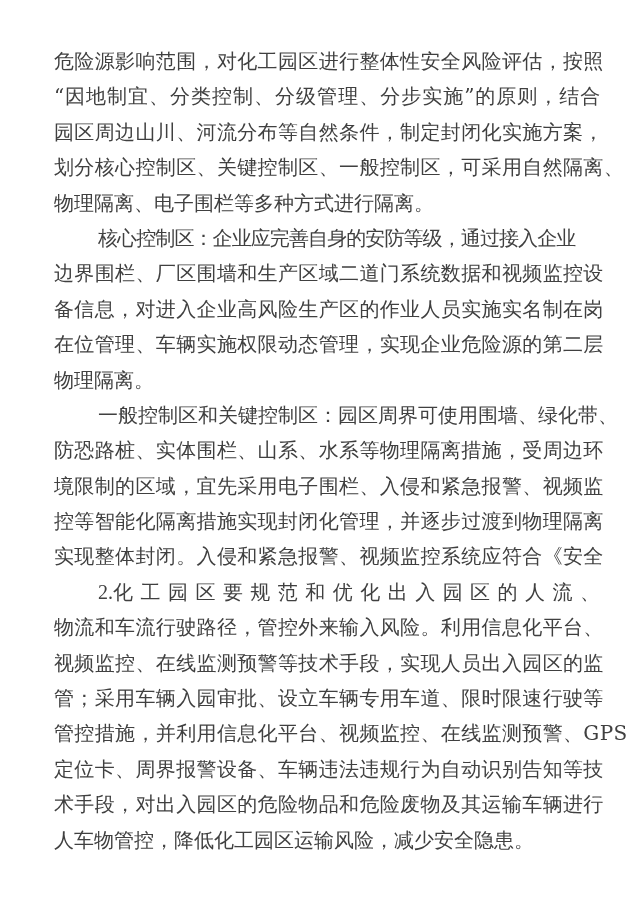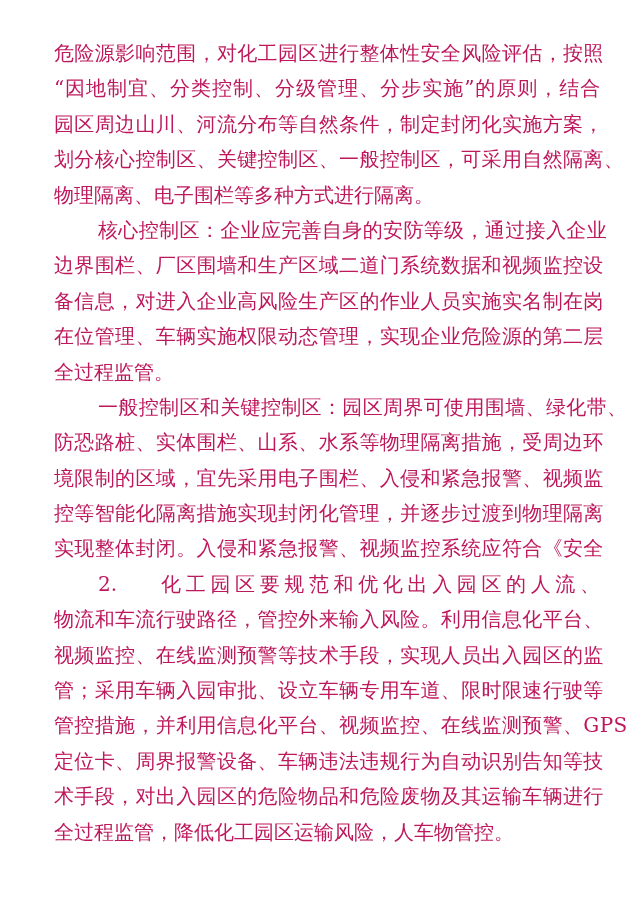--- a/index.html
+++ b/index.html
@@ -1,66 +1,66 @@
 <!DOCTYPE html>
 <html><head>
 <meta charset="utf-8">
 <style>
   html, body { margin: 0; padding: 0; background: #ffffff; }
   body { width: 640px; height: 919px; position: relative; overflow: hidden; }
   .page {
-    position: absolute; left: 54px; top: 36px; width: 546px;
+    position: absolute; left: 54px; top: 44px; width: 546px;
     font-family: "DejaVu Serif", "Liberation Serif", serif;
-    font-size: 20px; color: #be185d;
+    font-size: 20px; color: #404040;
   }
   .line {
     height: 35.4px; line-height: 35.4px; white-space: nowrap;
     text-align: justify; text-align-last: justify;
     letter-spacing: 0px; overflow: visible;
   }
   .line.last { text-align-last: left; font-family: Liberation Serif, serif; }
-  .line.indent { padding-left: 44px; }
+  .line.indent { padding-left: 44px; font-family: Liberation Serif, serif; }
   .bold { font-weight: bold; }
 </style>
 </head>
 <body>
 
 <div class="page">
 
   <div class="paragraph">
     <div class="line" style="letter-spacing: 0px; word-spacing: -0.3em;"><span>危</span> <span>险</span> <span>源</span> <span>影</span> <span>响</span> <span>范</span> <span>围</span> <span>，</span> <span>对</span> <span>化</span> <span>工</span> <span>园</span> <span>区</span> <span>进</span> <span>行</span> <span>整</span> <span>体</span> <span>性</span> <span>安</span> <span>全</span> <span>风</span> <span>险</span> <span>评</span> <span>估</span> <span>，</span> <span>按</span> <span>照</span></div>
     <div class="line" style="letter-spacing: 0px; word-spacing: -0.3em;"><span>“</span> <span>因</span> <span>地</span> <span>制</span> <span>宜</span> <span>、</span> <span>分</span> <span>类</span> <span>控</span> <span>制</span> <span>、</span> <span>分</span> <span>级</span> <span>管</span> <span>理</span> <span>、</span> <span>分</span> <span>步</span> <span>实</span> <span>施</span> <span>”</span> <span>的</span> <span>原</span> <span>则</span> <span>，</span> <span>结</span> <span>合</span></div>
     <div class="line" style="letter-spacing: 0px; word-spacing: -0.3em;"><span>园</span> <span>区</span> <span>周</span> <span>边</span> <span>山</span> <span>川</span> <span>、</span> <span>河</span> <span>流</span> <span>分</span> <span>布</span> <span>等</span> <span>自</span> <span>然</span> <span>条</span> <span>件</span> <span>，</span> <span>制</span> <span>定</span> <span>封</span> <span>闭</span> <span>化</span> <span>实</span> <span>施</span> <span>方</span> <span>案</span> <span>，</span></div>
     <div class="line" style="letter-spacing: 0px; word-spacing: -0.3em;"><span>划</span> <span>分</span> <span>核</span> <span>心</span> <span>控</span> <span>制</span> <span>区</span> <span>、</span> <span>关</span> <span>键</span> <span>控</span> <span>制</span> <span>区</span> <span>、</span> <span>一</span> <span>般</span> <span>控</span> <span>制</span> <span>区</span> <span>，</span> <span>可</span> <span>采</span> <span>用</span> <span>自</span> <span>然</span> <span>隔</span> <span>离</span> <span>、</span></div>
     <div class="line last">物理隔离、电子围栏等多种方式进行隔离。</div>
   </div>
 
   <div class="paragraph">
     <div class="line indent" style="letter-spacing: 0px; word-spacing: -0.3em;"><span>核</span> <span>心</span> <span>控</span> <span>制</span> <span>区</span> <span>：</span> <span>企</span> <span>业</span> <span>应</span> <span>完</span> <span>善</span> <span>自</span> <span>身</span> <span>的</span> <span>安</span> <span>防</span> <span>等</span> <span>级</span> <span>，</span> <span>通</span> <span>过</span> <span>接</span> <span>入</span> <span>企</span> <span>业</span></div>
     <div class="line" style="letter-spacing: 0px; word-spacing: -0.3em;"><span>边</span> <span>界</span> <span>围</span> <span>栏</span> <span>、</span> <span>厂</span> <span>区</span> <span>围</span> <span>墙</span> <span>和</span> <span>生</span> <span>产</span> <span>区</span> <span>域</span> <span>二</span> <span>道</span> <span>门</span> <span>系</span> <span>统</span> <span>数</span> <span>据</span> <span>和</span> <span>视</span> <span>频</span> <span>监</span> <span>控</span> <span>设</span></div>
     <div class="line" style="letter-spacing: 0px; word-spacing: -0.3em;"><span>备</span> <span>信</span> <span>息</span> <span>，</span> <span>对</span> <span>进</span> <span>入</span> <span>企</span> <span>业</span> <span>高</span> <span>风</span> <span>险</span> <span>生</span> <span>产</span> <span>区</span> <span>的</span> <span>作</span> <span>业</span> <span>人</span> <span>员</span> <span>实</span> <span>施</span> <span>实</span> <span>名</span> <span>制</span> <span>在</span> <span>岗</span></div>
     <div class="line" style="letter-spacing: 0px; word-spacing: -0.3em;"><span>在</span> <span>位</span> <span>管</span> <span>理</span> <span>、</span> <span>车</span> <span>辆</span> <span>实</span> <span>施</span> <span>权</span> <span>限</span> <span>动</span> <span>态</span> <span>管</span> <span>理</span> <span>，</span> <span>实</span> <span>现</span> <span>企</span> <span>业</span> <span>危</span> <span>险</span> <span>源</span> <span>的</span> <span>第</span> <span>二</span> <span>层</span></div>
-    <div class="line last">全过程监管。</div>
+    <div class="line last">物理隔离。</div>
   </div>
 
   <div class="paragraph">
     <div class="line indent" style="letter-spacing: 0px; word-spacing: -0.3em;"><span>一</span> <span>般</span> <span>控</span> <span>制</span> <span>区</span> <span>和</span> <span>关</span> <span>键</span> <span>控</span> <span>制</span> <span>区</span> <span>：</span> <span>园</span> <span>区</span> <span>周</span> <span>界</span> <span>可</span> <span>使</span> <span>用</span> <span>围</span> <span>墙</span> <span>、</span> <span>绿</span> <span>化</span> <span>带</span> <span>、</span></div>
     <div class="line" style="letter-spacing: 0px; word-spacing: -0.3em;"><span>防</span> <span>恐</span> <span>路</span> <span>桩</span> <span>、</span> <span>实</span> <span>体</span> <span>围</span> <span>栏</span> <span>、</span> <span>山</span> <span>系</span> <span>、</span> <span>水</span> <span>系</span> <span>等</span> <span>物</span> <span>理</span> <span>隔</span> <span>离</span> <span>措</span> <span>施</span> <span>，</span> <span>受</span> <span>周</span> <span>边</span> <span>环</span></div>
     <div class="line" style="letter-spacing: 0px; word-spacing: -0.3em;"><span>境</span> <span>限</span> <span>制</span> <span>的</span> <span>区</span> <span>域</span> <span>，</span> <span>宜</span> <span>先</span> <span>采</span> <span>用</span> <span>电</span> <span>子</span> <span>围</span> <span>栏</span> <span>、</span> <span>入</span> <span>侵</span> <span>和</span> <span>紧</span> <span>急</span> <span>报</span> <span>警</span> <span>、</span> <span>视</span> <span>频</span> <span>监</span></div>
     <div class="line" style="letter-spacing: 0px; word-spacing: -0.3em;"><span>控</span> <span>等</span> <span>智</span> <span>能</span> <span>化</span> <span>隔</span> <span>离</span> <span>措</span> <span>施</span> <span>实</span> <span>现</span> <span>封</span> <span>闭</span> <span>化</span> <span>管</span> <span>理</span> <span>，</span> <span>并</span> <span>逐</span> <span>步</span> <span>过</span> <span>渡</span> <span>到</span> <span>物</span> <span>理</span> <span>隔</span> <span>离</span></div>
     <div class="line" style="letter-spacing: 0px; word-spacing: -0.3em;"><span>实</span> <span>现</span> <span>整</span> <span>体</span> <span>封</span> <span>闭</span> <span>。</span> <span>入</span> <span>侵</span> <span>和</span> <span>紧</span> <span>急</span> <span>报</span> <span>警</span> <span>、</span> <span>视</span> <span>频</span> <span>监</span> <span>控</span> <span>系</span> <span>统</span> <span>应</span> <span>符</span> <span>合</span> <span>《</span> <span>安</span> <span>全</span></div>
   </div>
 
   <div class="paragraph">
     <div class="line indent" style="display:flex;">
       <span>2.</span>
-      <span style="flex:1;text-align:justify;text-align-last:justify;margin-left:44px;">化工园区要规范和优化出入园区的人流、</span>
+      <span style="flex:1;text-align:justify;text-align-last:justify;">化工园区要规范和优化出入园区的人流、</span>
     </div>
     <div class="line" style="letter-spacing: 0px; word-spacing: -0.3em;"><span>物</span> <span>流</span> <span>和</span> <span>车</span> <span>流</span> <span>行</span> <span>驶</span> <span>路</span> <span>径</span> <span>，</span> <span>管</span> <span>控</span> <span>外</span> <span>来</span> <span>输</span> <span>入</span> <span>风</span> <span>险</span> <span>。</span> <span>利</span> <span>用</span> <span>信</span> <span>息</span> <span>化</span> <span>平</span> <span>台</span> <span>、</span></div>
     <div class="line" style="letter-spacing: 0px; word-spacing: -0.3em;"><span>视</span> <span>频</span> <span>监</span> <span>控</span> <span>、</span> <span>在</span> <span>线</span> <span>监</span> <span>测</span> <span>预</span> <span>警</span> <span>等</span> <span>技</span> <span>术</span> <span>手</span> <span>段</span> <span>，</span> <span>实</span> <span>现</span> <span>人</span> <span>员</span> <span>出</span> <span>入</span> <span>园</span> <span>区</span> <span>的</span> <span>监</span></div>
     <div class="line" style="letter-spacing: 0px; word-spacing: -0.3em;"><span>管</span> <span>；</span> <span>采</span> <span>用</span> <span>车</span> <span>辆</span> <span>入</span> <span>园</span> <span>审</span> <span>批</span> <span>、</span> <span>设</span> <span>立</span> <span>车</span> <span>辆</span> <span>专</span> <span>用</span> <span>车</span> <span>道</span> <span>、</span> <span>限</span> <span>时</span> <span>限</span> <span>速</span> <span>行</span> <span>驶</span> <span>等</span></div>
     <div class="line" style="letter-spacing: 0px; word-spacing: -0.3em;"><span>管</span> <span>控</span> <span>措</span> <span>施</span> <span>，</span> <span>并</span> <span>利</span> <span>用</span> <span>信</span> <span>息</span> <span>化</span> <span>平</span> <span>台</span> <span>、</span> <span>视</span> <span>频</span> <span>监</span> <span>控</span> <span>、</span> <span>在</span> <span>线</span> <span>监</span> <span>测</span> <span>预</span> <span>警</span> <span>、</span> <span>G</span> <span>P</span> <span>S</span></div>
     <div class="line" style="letter-spacing: 0px; word-spacing: -0.3em;"><span>定</span> <span>位</span> <span>卡</span> <span>、</span> <span>周</span> <span>界</span> <span>报</span> <span>警</span> <span>设</span> <span>备</span> <span>、</span> <span>车</span> <span>辆</span> <span>违</span> <span>法</span> <span>违</span> <span>规</span> <span>行</span> <span>为</span> <span>自</span> <span>动</span> <span>识</span> <span>别</span> <span>告</span> <span>知</span> <span>等</span> <span>技</span></div>
     <div class="line" style="letter-spacing: 0px; word-spacing: -0.3em;"><span>术</span> <span>手</span> <span>段</span> <span>，</span> <span>对</span> <span>出</span> <span>入</span> <span>园</span> <span>区</span> <span>的</span> <span>危</span> <span>险</span> <span>物</span> <span>品</span> <span>和</span> <span>危</span> <span>险</span> <span>废</span> <span>物</span> <span>及</span> <span>其</span> <span>运</span> <span>输</span> <span>车</span> <span>辆</span> <span>进</span> <span>行</span></div>
-    <div class="line last">全过程监管，降低化工园区运输风险，人车物管控。</div>
+    <div class="line last">人车物管控，降低化工园区运输风险，减少安全隐患。</div>
   </div>
 
 </div>
 
 </body></html>

